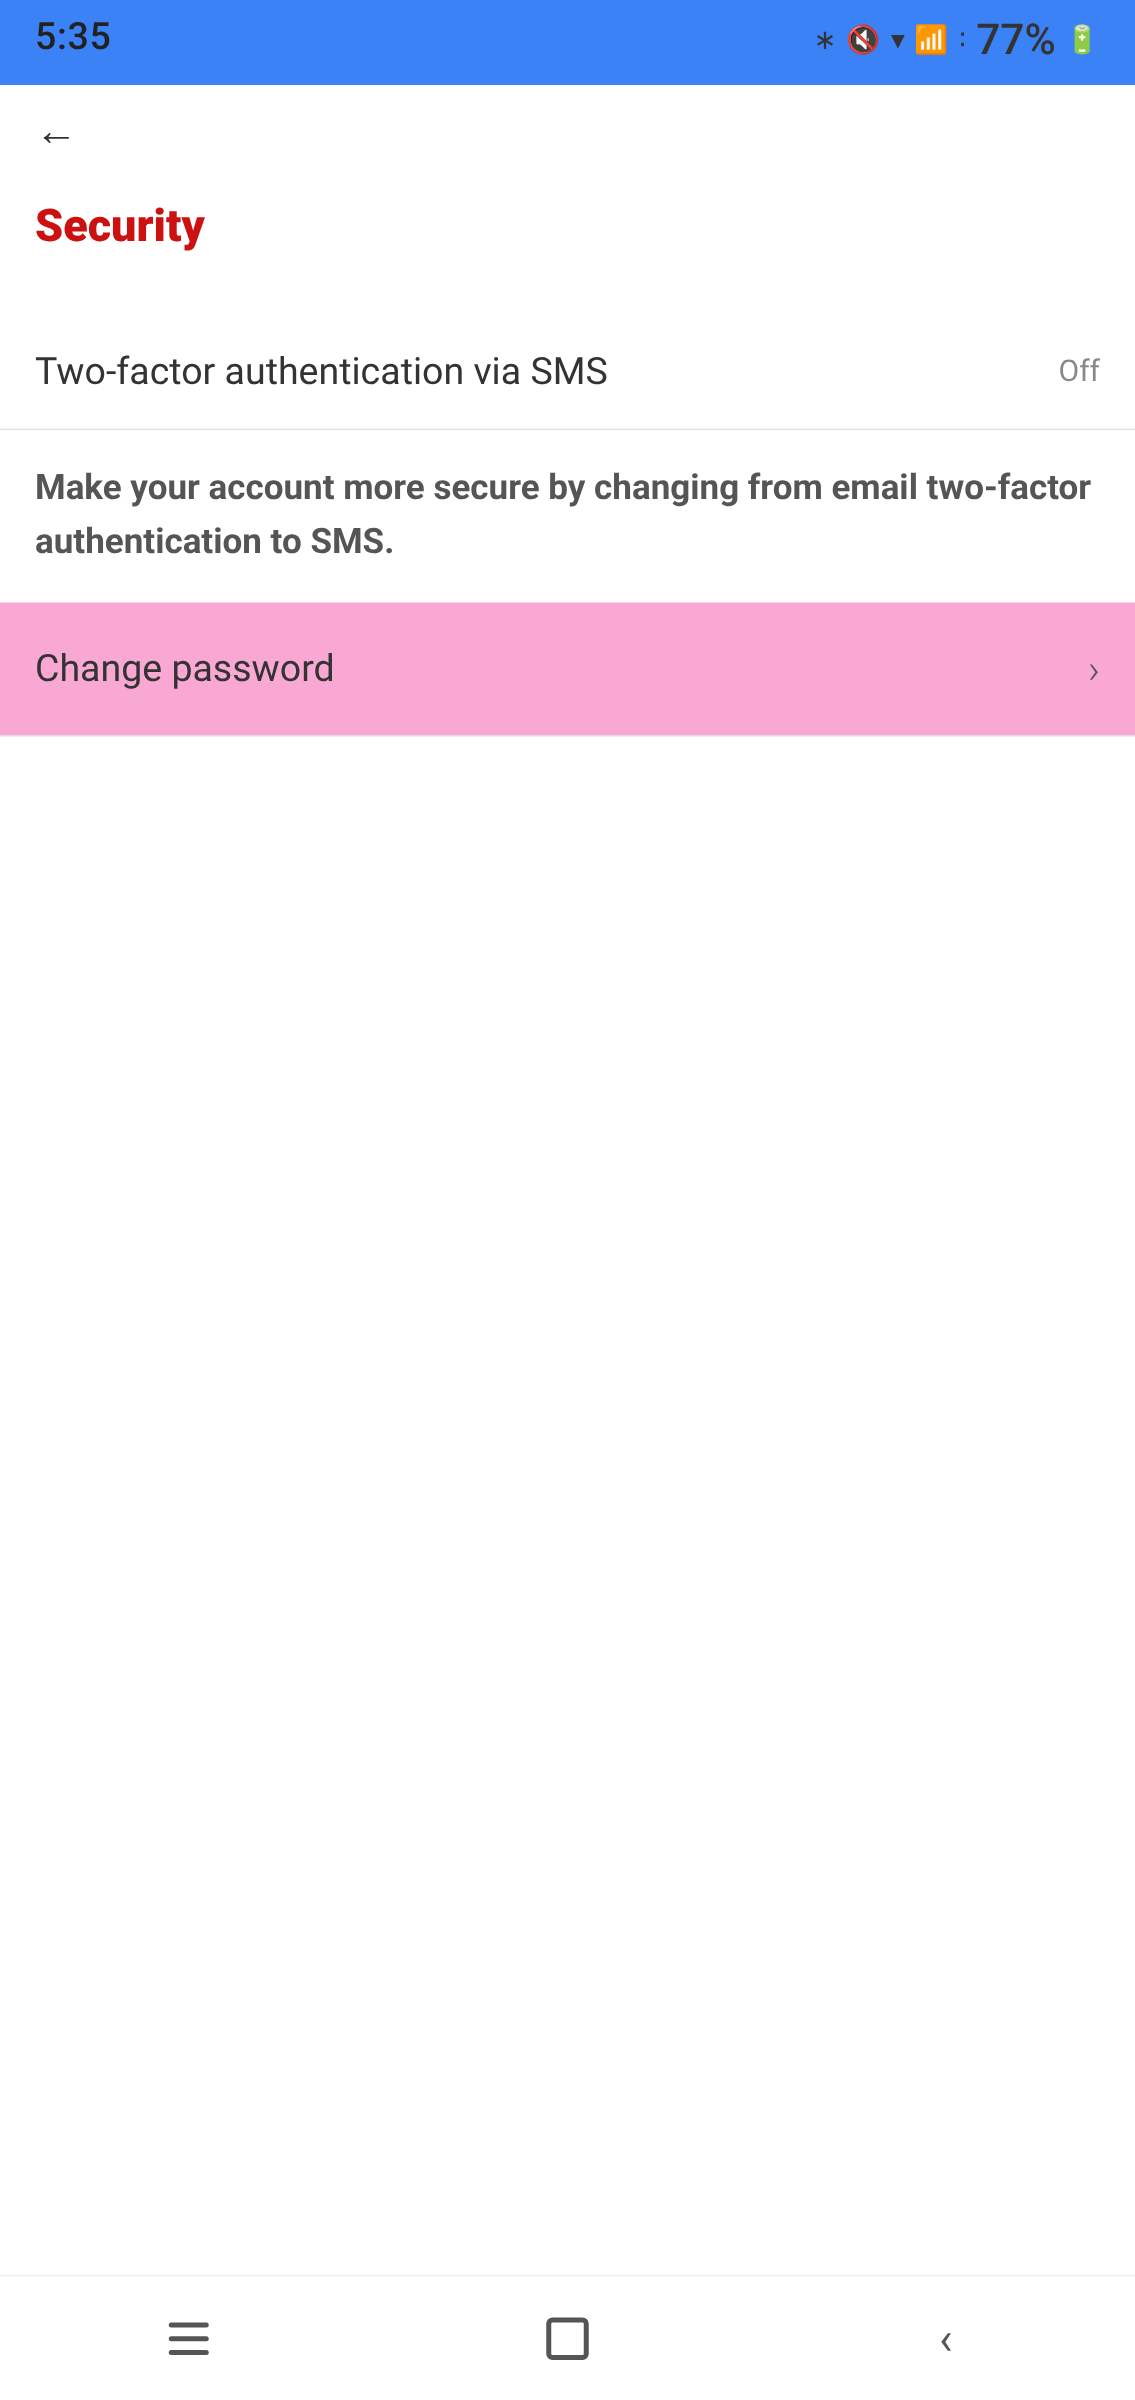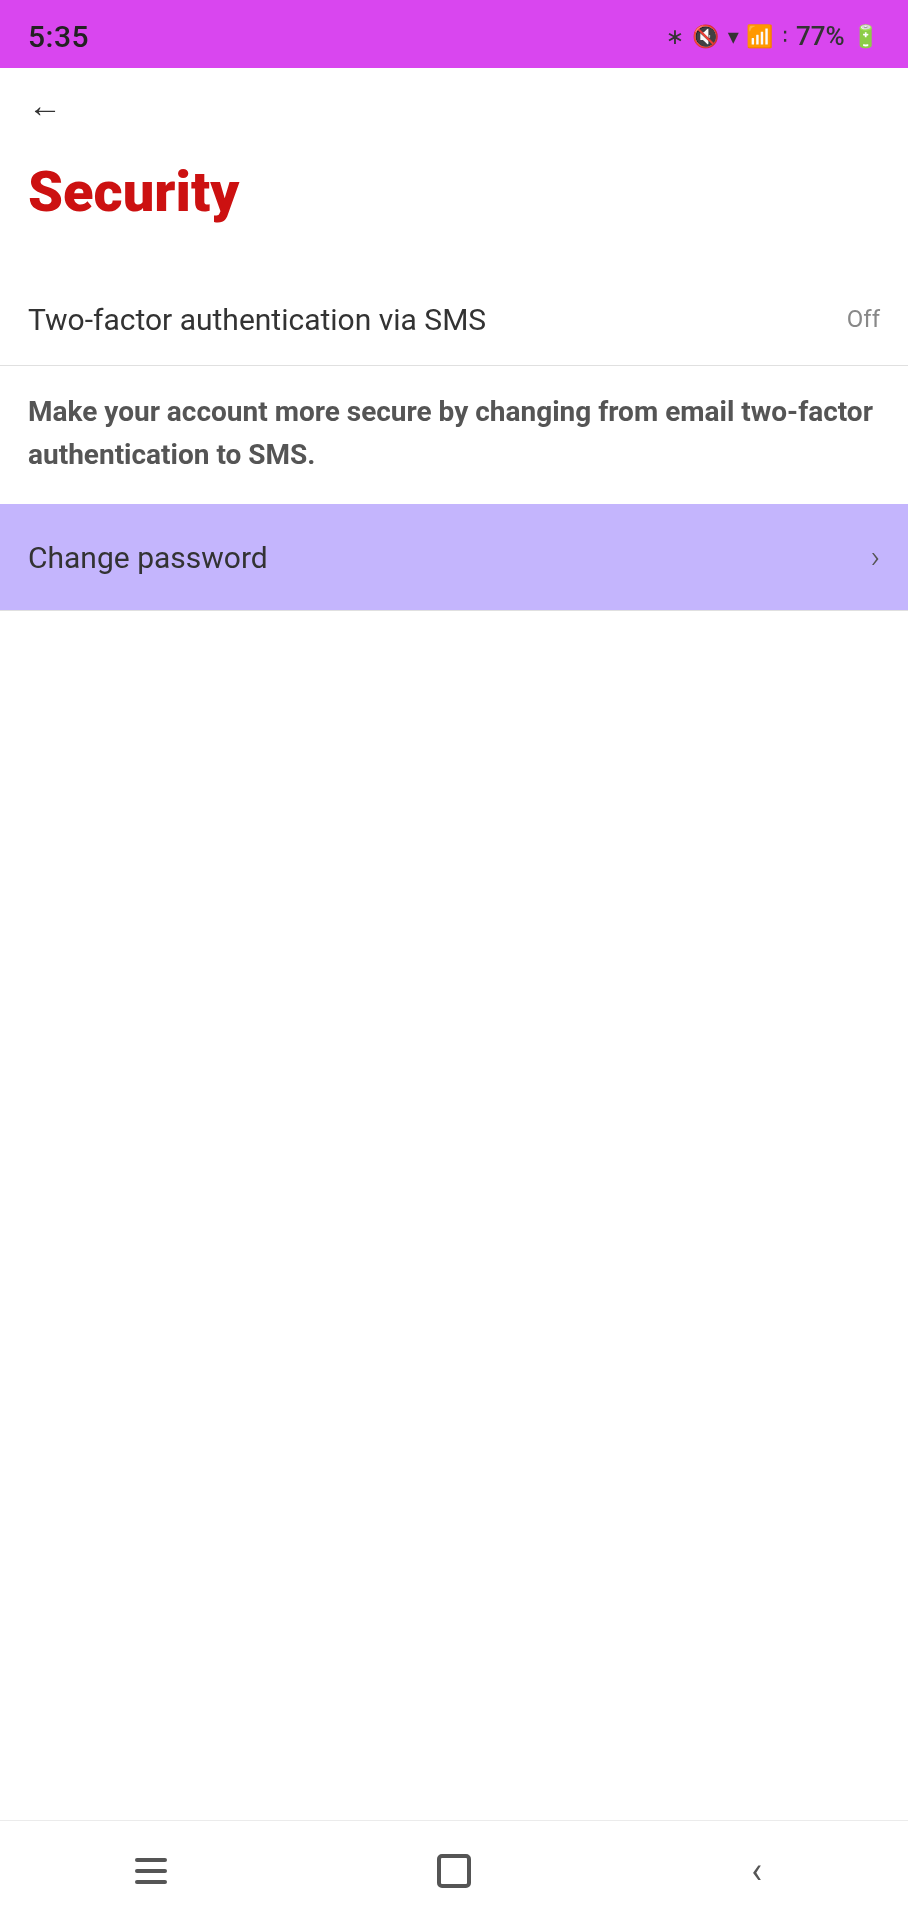--- a/index.html
+++ b/index.html
@@ -14,25 +14,25 @@
       height: 1920px;
       background: #ffffff;
       font-family: 'Roboto', Arial, sans-serif;
       overflow: hidden;
       position: relative;
     }
 
     
     .status-bar {
       display: flex;
-      align-items: center;
+      align-items: flex-start;
       justify-content: space-between;
       padding: 12px 28px 8px 28px;
       height: 68px;
-      background: #d946ef;
+      background: #3b82f6;
     }
 
     .status-time {
       font-size: 30px;
       font-weight: 500;
       color: #222;
       letter-spacing: 0.5px;
     }
 
     .status-icons {
@@ -40,21 +40,21 @@
       align-items: center;
       gap: 8px;
     }
 
     .status-icon {
       font-size: 22px;
       color: #333;
     }
 
     .battery-text {
-      font-size: 26px;
+      font-size: 34px;
       color: #333;
       font-weight: 500;
     }
 
     
     .back-button-row {
       padding: 20px 28px 10px 28px;
       display: flex;
       align-items: center;
     }
@@ -65,21 +65,21 @@
       cursor: pointer;
       line-height: 1;
     }
 
     
     .page-title-row {
       padding: 30px 28px 20px 28px;
     }
 
     .page-title {
-      font-size: 56px;
+      font-size: 36px;
       font-weight: 900;
       color: #cc1111;
       letter-spacing: 0;
       line-height: 1.1;
     }
 
     
     .content-area {
       padding: 30px 0 0 0;
     }
@@ -115,21 +115,21 @@
     .description-text {
       padding: 24px 28px 28px 28px;
       font-size: 28px;
       color: #555;
       line-height: 1.55;
       font-weight: 700;
     }
 
     
     .change-password-section {
-      background: #c4b5fd;
+      background: #f9a8d4;
       margin-top: 0;
     }
 
     .change-password-row {
       display: flex;
       align-items: center;
       justify-content: space-between;
       padding: 34px 28px 34px 28px;
       cursor: pointer;
     }

